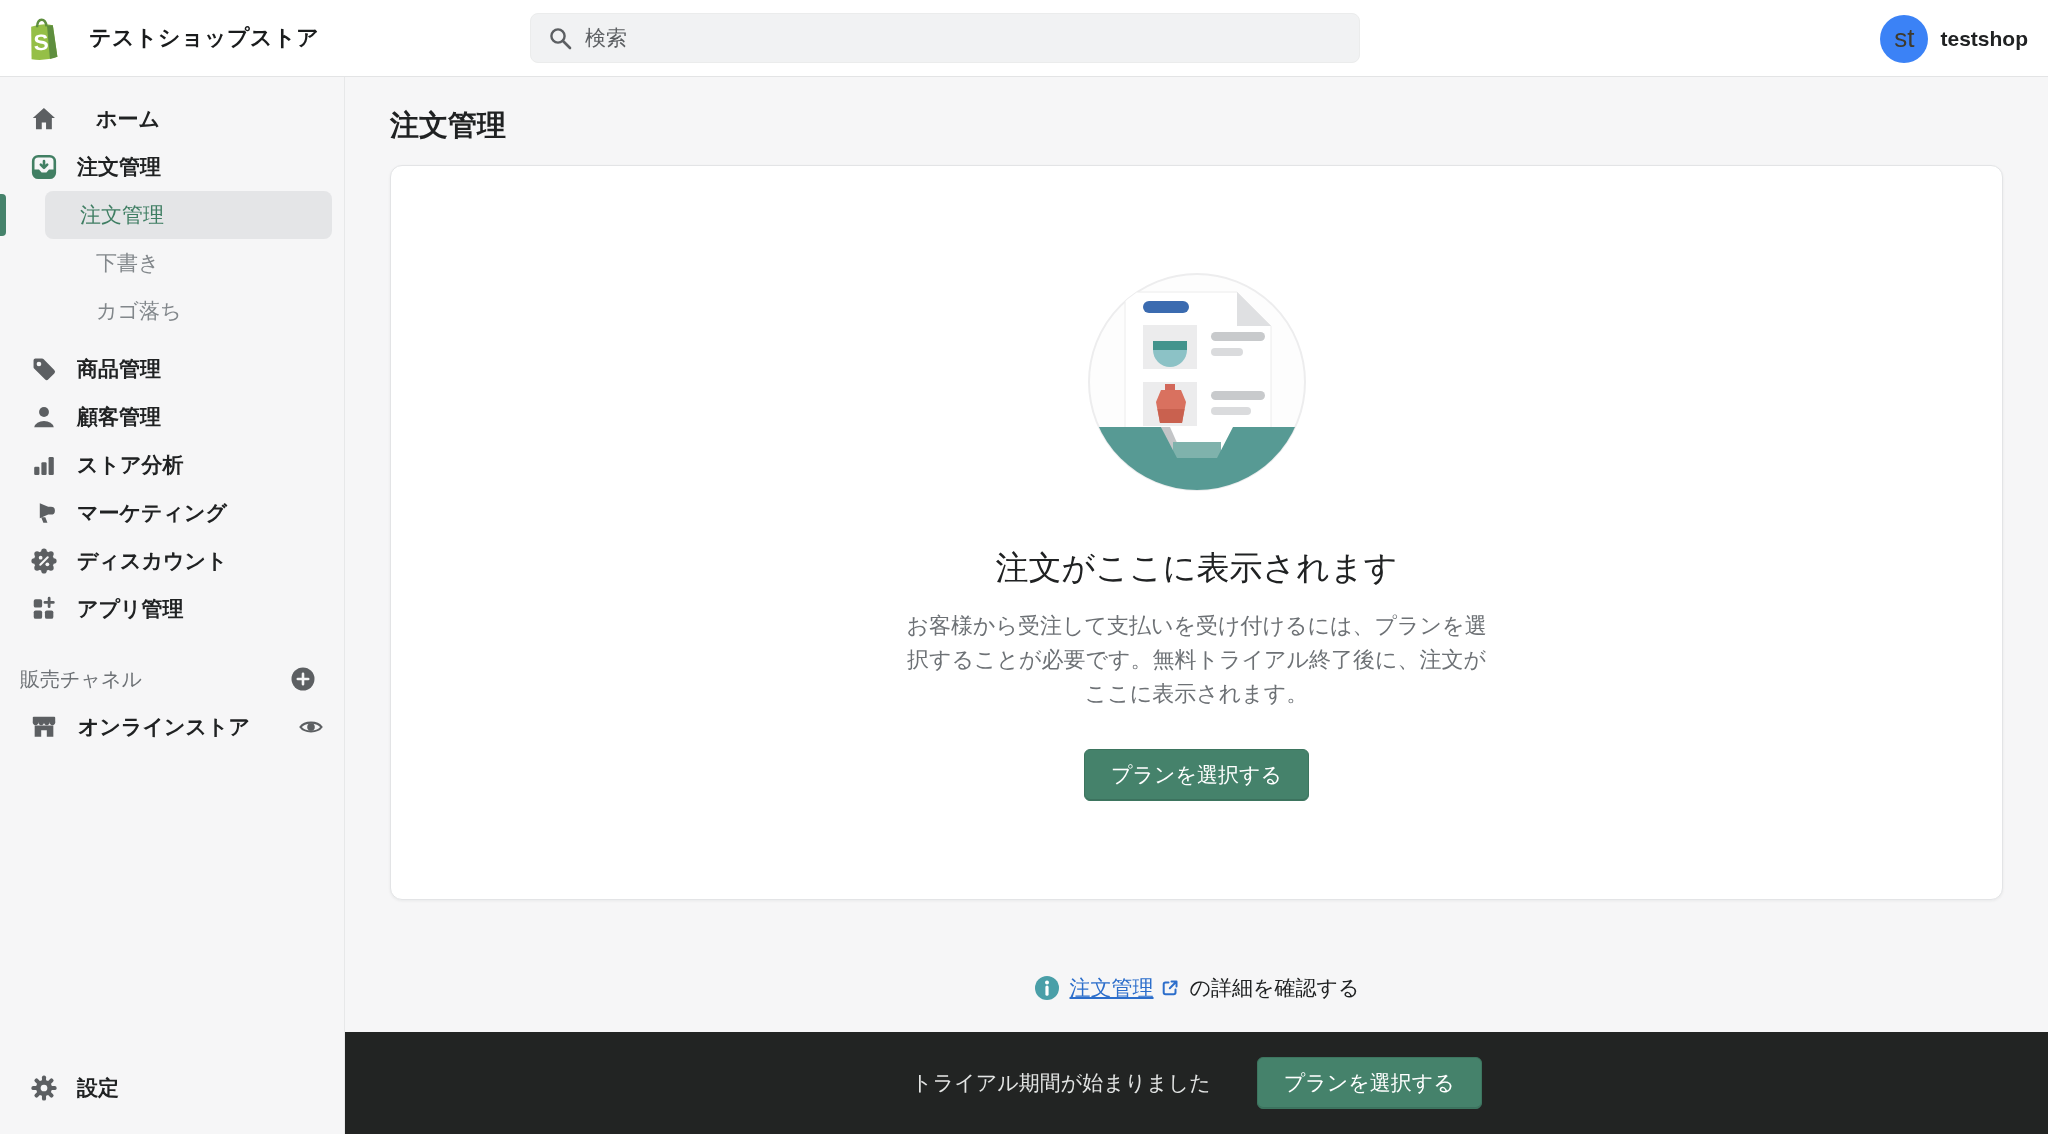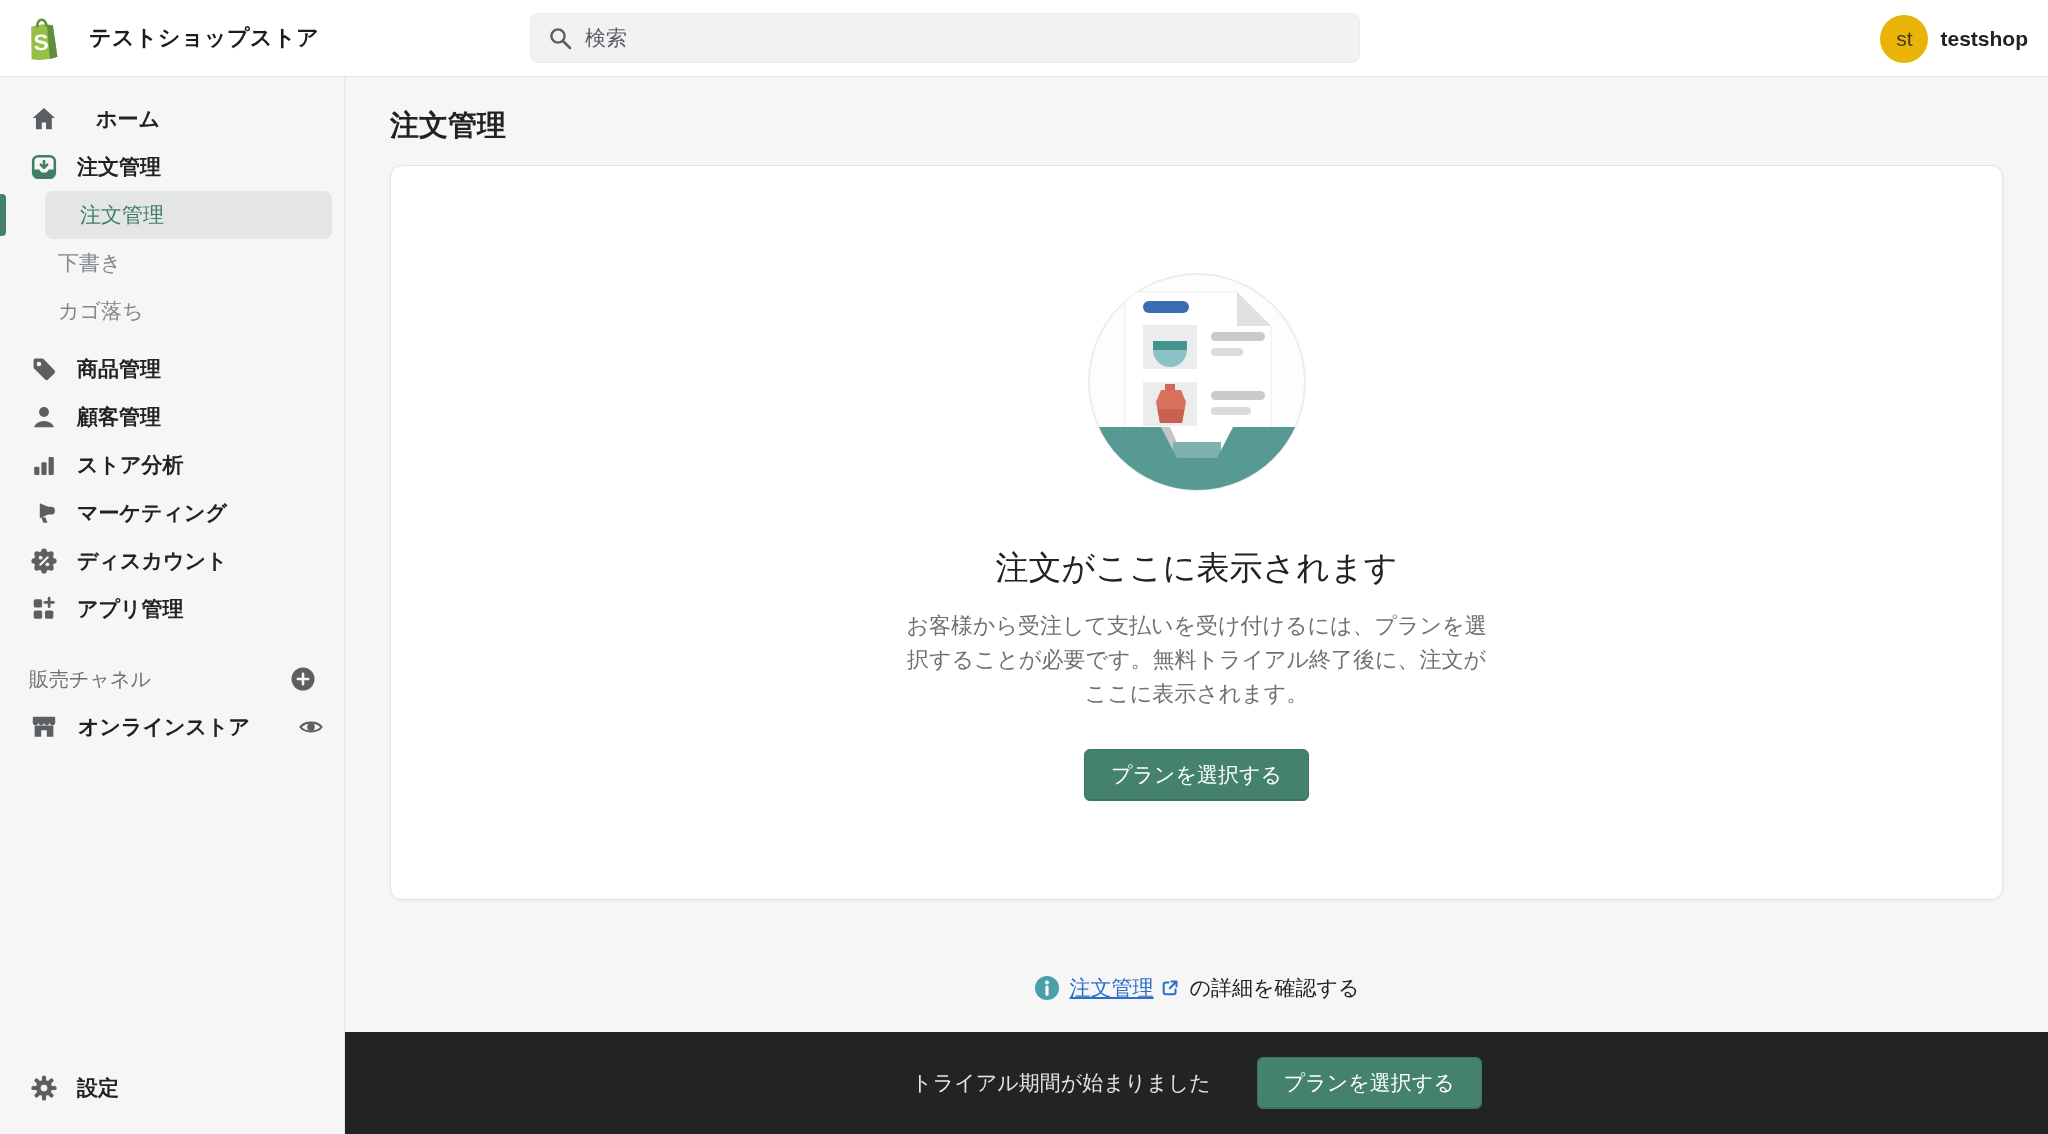--- a/index.html
+++ b/index.html
@@ -12,43 +12,43 @@
   .brand { display:flex; align-items:center; gap:16px; padding-left:22px; cursor:pointer; }
   .brand-name { font-size:22px; font-weight:700; color:#1a1c1d; letter-spacing:.5px;margin-left:11px; }
   .search { position:absolute; left:530px; top:13px; width:830px; height:50px;
     background:#f1f2f3; border:1px solid #ebecec; border-radius:8px;
     display:flex; align-items:center; padding:0 16px; gap:12px; }
   .search input { flex:1; border:none; outline:none; background:transparent;
     font-size:21px; color:#202223; font-family:inherit; }
   .search input::placeholder { color:#5c5f62; opacity:1; }
   .account { position:absolute; right:20px; top:0; height:77px;
     display:flex; align-items:center; gap:12px; cursor:pointer; }
-  .avatar { width:48px; height:48px; border-radius:50%; background:#eab308;
+  .avatar { width:48px; height:48px; border-radius:50%; background:#3b82f6;
     display:flex; align-items:center; justify-content:center;
-    font-size:21px; color:#3f3a2c; font-weight:400; }
+    font-size:26px; color:#3f3a2c; font-weight:400; }
   .account-name { font-size:21px; font-weight:700; color:#202223; }
 
   
   .layout { display:flex; height:1057px; }
   .sidebar { width:345px; background:#f6f6f7; border-right:1px solid #e7e8e9;
     display:flex; flex-direction:column; padding-top:18px; position:relative; }
   .nav-item { height:48px; display:flex; align-items:center; gap:19px;
     padding:0 20px 0 30px; font-size:21px; font-weight:600; color:#202223; cursor:pointer; }
   .nav-item .ic { width:28px; height:28px; flex:0 0 28px; display:flex;
     align-items:center; justify-content:center; }
   .sub-wrap { position:relative; height:48px; }
   .active-bar { position:absolute; left:0; top:3px; bottom:3px; width:6px;
     background:#45826b; border-radius:0 4px 4px 0; }
   .sub-item { height:48px; display:flex; align-items:center;
-    padding-left:58px; font-size:21px; color:#82878b; cursor:pointer; }
+    padding-left:96px; font-size:21px; color:#82878b; cursor:pointer; }
   .sub-item.active { margin:0 12px 0 45px; padding-left:35px; background:#e4e5e7;
     border-radius:8px; color:#3f7e63; font-weight:500; }
   .gap10 { height:10px; }
   .channels-header { margin-top:22px; height:48px; display:flex; align-items:center;
-    justify-content:space-between; padding:0 28px 0 29px; }
+    justify-content:space-between; padding:0 28px 0 20px; }
   .channels-label { font-size:20px; color:#6d7175; }
   .icon-btn { width:26px; height:26px; display:flex; align-items:center;
     justify-content:center; cursor:pointer; }
   .online-store { justify-content:flex-start;gap:20px; }
   .online-store .trail { margin-left:auto; }
   .settings { margin-top:auto; margin-bottom:22px; }
 
   
   .main { position:relative; flex:1; background:#f6f6f7; padding-top:24px; overflow:hidden; }
   .page-title { margin-left:45px; font-size:29px; font-weight:700; line-height:48px; color:#202223; }

